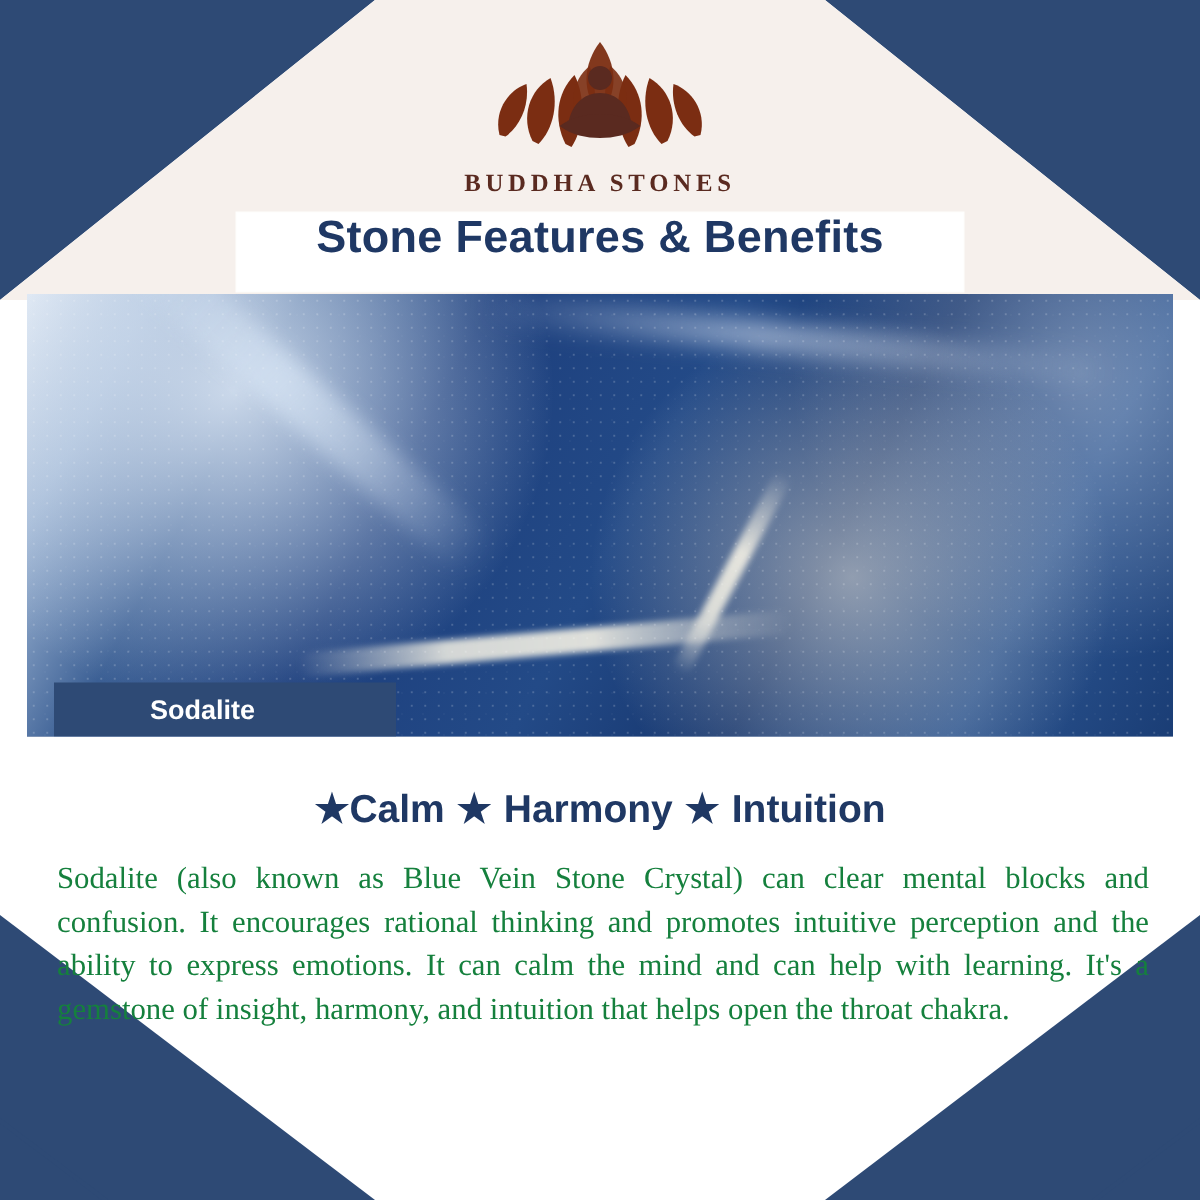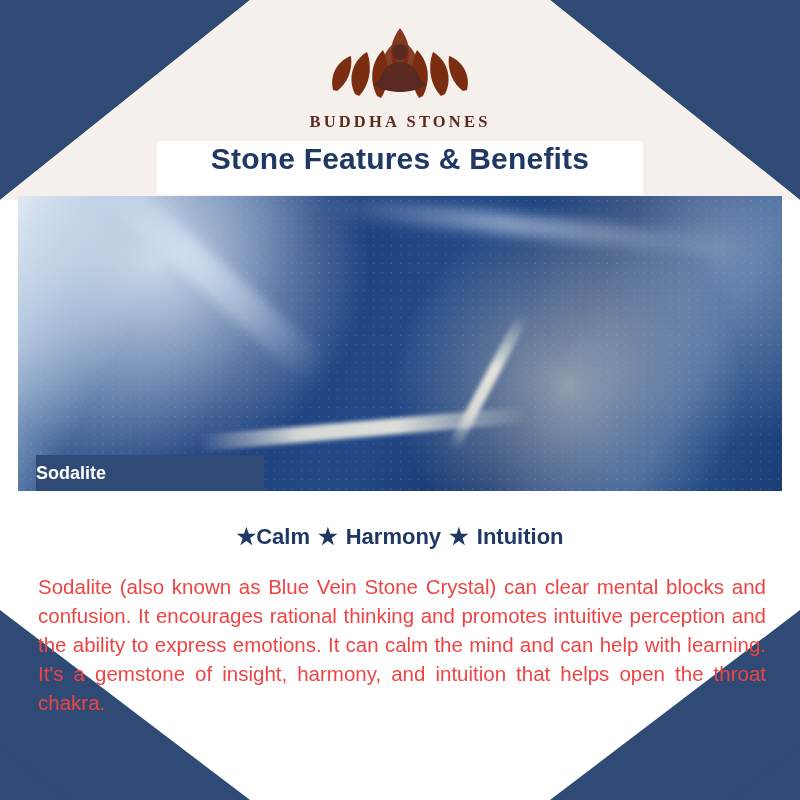--- a/index.html
+++ b/index.html
@@ -197,53 +197,55 @@
     height: 36px;
     background: #2e4a75;
     display: flex;
     align-items: center;
     z-index: 6;
   }
   .name-tag-text {
     color: #ffffff;
     font-size: 18px;
     font-weight: bold;
+    margin-left: 64px;
   }
 
   
   .keywords {
     position: absolute;
     top: 524px;
     left: 0;
     width: 800px;
     text-align: center;
     z-index: 4;
     color: #1f3864;
-    font-size: 22px;
+    font-size: 26px;
     font-weight: bold;
   }
   .keywords .star {
     color: #1f3864;
   }
   .kw-sep {
     display: inline-block;
     width: 8px;
   }
 
   
   .body-text {
     position: absolute;
     top: 572px;
     left: 38px;
     width: 728px;
     z-index: 4;
     font-size: 20.5px;
     line-height: 29px;
-    color: #ef4444;
+    color: #15803d;
     text-align: justify;
+    font-family: Liberation Serif, serif;
   }
 
   
   .accent-line {
     position: absolute;
     background: #2e4a75;
     z-index: 2;
     height: 3px;
   }
   .accent-bl {

